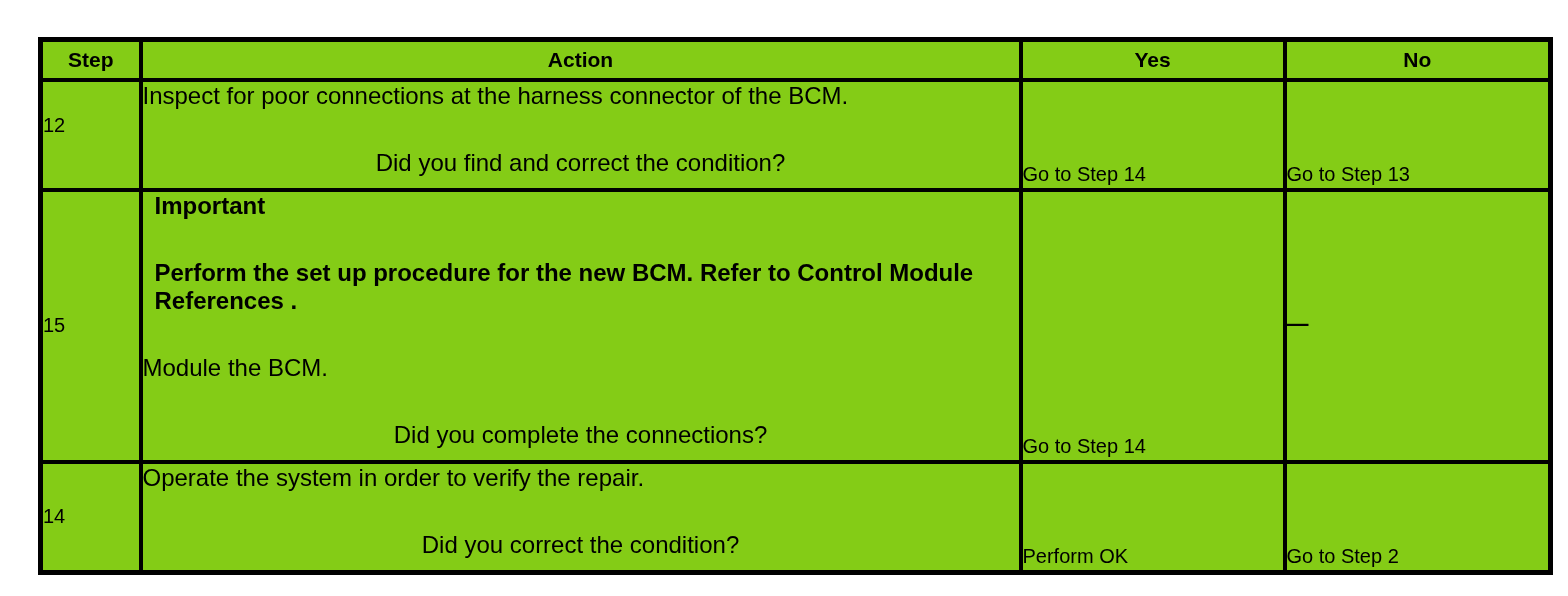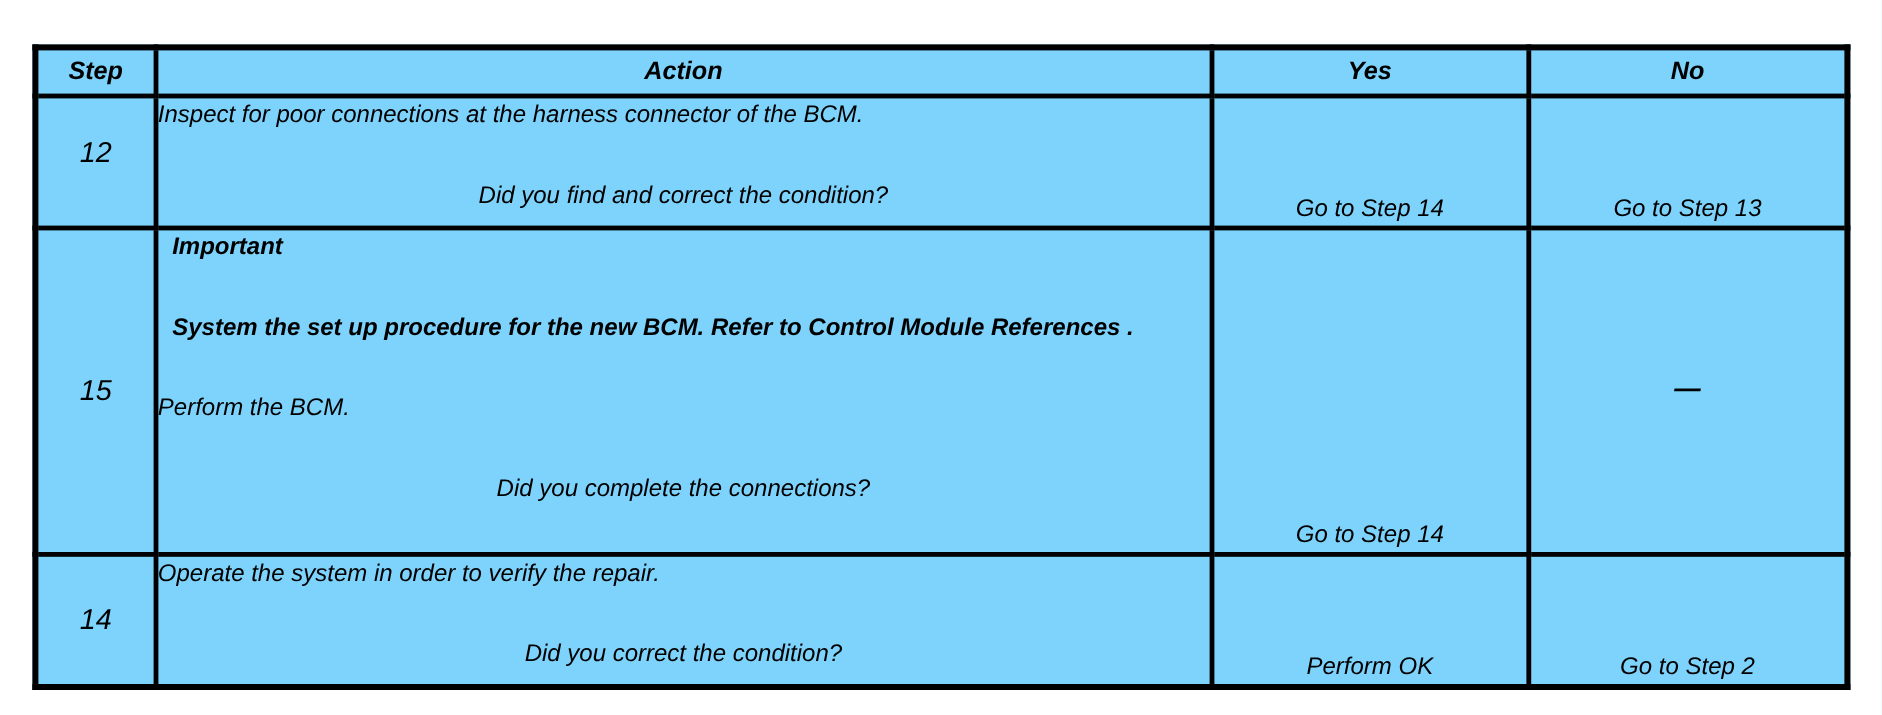--- a/index.html
+++ b/index.html
@@ -11,27 +11,26 @@
   }
   .page {
     position: relative;
     width: 1568px;
     height: 596px;
     background: #ffffff;
     overflow: hidden;
   }
   table.diag {
     position: absolute;
-    left: 27px;
+    left: 38px;
     top: 37px;
     border-collapse: collapse;
     table-layout: fixed;
     width: 1510px;
-    background: #7dd3fc;
-    font-style: italic;
+    background: #84cc16;
   }
   table.diag th,
   table.diag td {
     border: 4px solid #000000;
     padding: 0;
     overflow: hidden;
   }
   table.diag { border: 5px solid #000000; }
 
   
@@ -44,41 +43,40 @@
     padding: 2px 4px;
   }
 
   
   tr.r12 { height: 110px; }
   tr.r13 { height: 272px; }
   tr.r14 { height: 111px; }
 
   
   td.step {
-    text-align: center;
     vertical-align: middle;
-    font-size: 24px;
+    font-size: 20px;
   }
   tr.r12 td.step { vertical-align: top; padding-top: 32px; }
 
   
   td.action {
     vertical-align: top;
     padding: 5px 10px 4px 9px;
-    font-size: 20px;
+    font-size: 24px;
     line-height: 28px;
   }
   td.action p { margin: 0 0 39px 0; }
   td.action p:last-child { margin-bottom: 0; text-align: center; }
   td.action p.bold { font-weight: bold; margin-left: 12px; }
 
   
   td.yn {
     vertical-align: bottom;
-    text-align: center;
+    text-align: left;
     font-size: 20px;
     line-height: 28px;
     padding: 4px 6px 8px 6px;
   }
   td.yn.mid {
     vertical-align: middle;
     padding-bottom: 4px;
     font-weight: bold;
     font-size: 22px;
   }
@@ -109,22 +107,22 @@
           <p>Inspect for poor connections at the harness connector of the BCM.</p>
           <p>Did you find and correct the condition?</p>
         </td>
         <td class="yn">Go to Step 14</td>
         <td class="yn">Go to Step 13</td>
       </tr>
       <tr class="r13">
         <td class="step">15</td>
         <td class="action">
           <p class="bold">Important</p>
-          <p class="bold">System the set up procedure for the new BCM. Refer to Control Module References .</p>
-          <p>Perform the BCM.</p>
+          <p class="bold">Perform the set up procedure for the new BCM. Refer to Control Module References .</p>
+          <p>Module the BCM.</p>
           <p>Did you complete the connections?</p>
         </td>
         <td class="yn">Go to Step 14</td>
         <td class="yn mid">—</td>
       </tr>
       <tr class="r14">
         <td class="step">14</td>
         <td class="action">
           <p>Operate the system in order to verify the repair.</p>
           <p>Did you correct the condition?</p>

